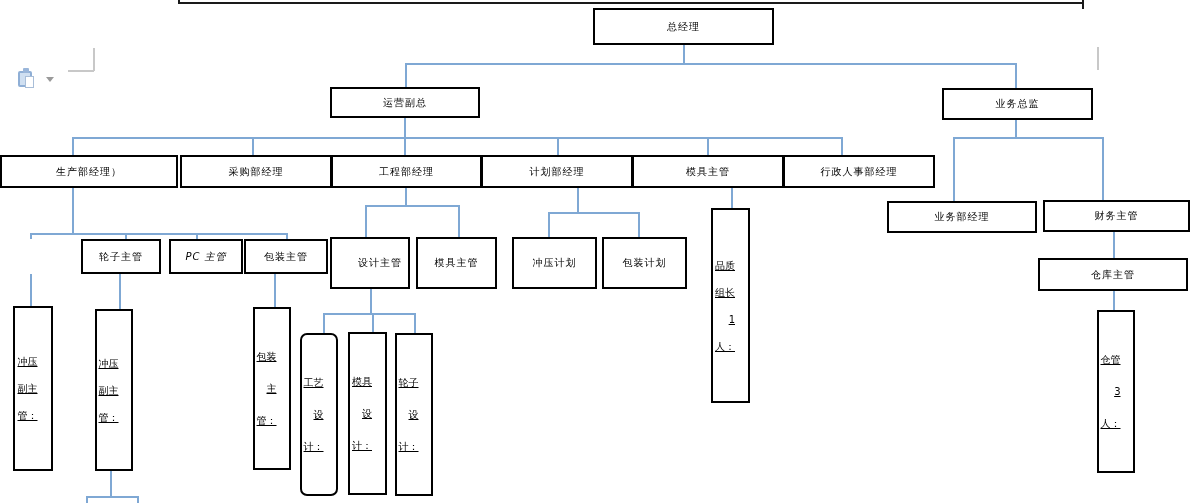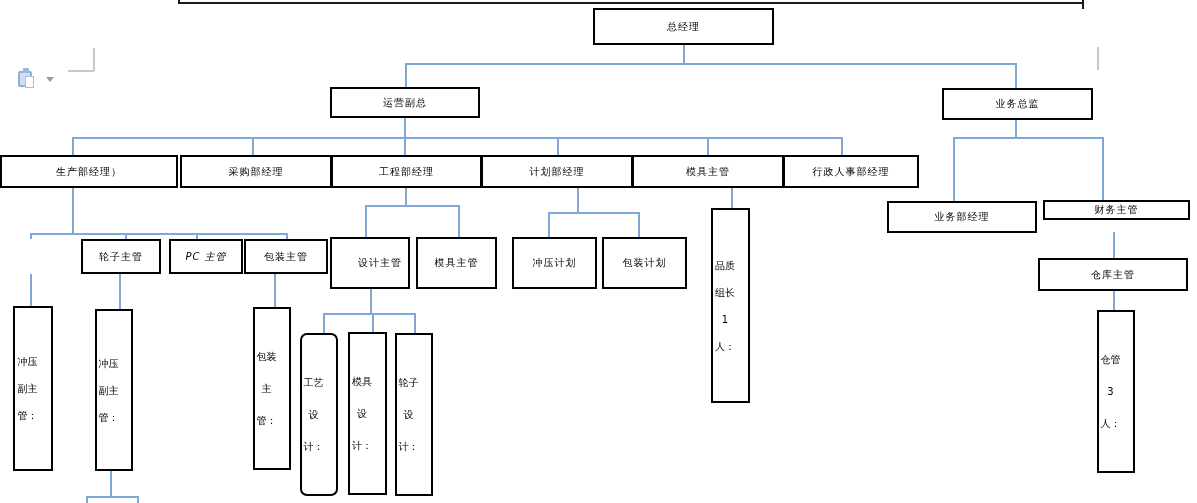--- a/index.html
+++ b/index.html
@@ -7,22 +7,22 @@
     position:relative;width:1197px;height:503px;background:#ffffff;
     overflow:hidden;font-family:"DejaVu Sans","Liberation Sans",sans-serif;
     color:#000;
   }
   .n{
     position:absolute;box-sizing:border-box;border:2px solid #000;background:#fff;
     display:flex;align-items:center;justify-content:center;
     font-size:10px;line-height:1;white-space:nowrap;letter-spacing:1px;
   }
   .vn{
-    white-space:normal;word-break:break-all;text-align:center;
-    padding-left:10px;padding-right:21px;letter-spacing:0;
+    white-space:normal;word-break:break-all;text-align:right;
+    padding-left:10px;padding-right:21px;letter-spacing:0;text-decoration:underline;
   }
   .lh27{line-height:27px;}
   .lh32{line-height:32px;}
   .hl,.vl{position:absolute;background:#7fa8d4;}
   .hl{height:2px;}
   .vl{width:2px;}
   .blk{background:#1a1a1a;}
   .gray{background:#c8c8c8;}
   
   .paste{position:absolute;left:16px;top:68px;width:40px;height:22px;}
@@ -112,34 +112,34 @@
 
   <div class="n" style="left:593px;top:8px;width:181px;height:37px;">总经理</div>
   <div class="n" style="left:330px;top:87px;width:150px;height:31px;">运营副总</div>
   <div class="n" style="left:942px;top:88px;width:151px;height:32px;">业务总监</div>
 
   <div class="n" style="left:0px;top:155px;width:178px;height:33px;">生产部经理）</div>
   <div class="n" style="left:180px;top:155px;width:152px;height:33px;">采购部经理</div>
   <div class="n" style="left:331px;top:155px;width:151px;height:33px;">工程部经理</div>
   <div class="n" style="left:481px;top:155px;width:152px;height:33px;">计划部经理</div>
   <div class="n" style="left:632px;top:155px;width:152px;height:33px;">模具主管</div>
-  <div class="n" style="left:783px;top:155px;width:136px;height:33px;">行政人事部经理</div>
+  <div class="n" style="left:783px;top:155px;width:152px;height:33px;">行政人事部经理</div>
 
   <div class="n" style="left:81px;top:239px;width:80px;height:35px;">轮子主管</div>
   <div class="n" style="left:169px;top:239px;width:74px;height:35px;font-style:italic;">PC 主管</div>
   <div class="n" style="left:244px;top:239px;width:84px;height:35px;">包装主管</div>
   <div class="n" style="left:330px;top:237px;width:80px;height:52px;padding-left:20px;">设计主管</div>
   <div class="n" style="left:416px;top:237px;width:81px;height:52px;">模具主管</div>
   <div class="n" style="left:512px;top:237px;width:85px;height:52px;">冲压计划</div>
   <div class="n" style="left:602px;top:237px;width:85px;height:52px;">包装计划</div>
 
   <div class="n vn lh27" style="left:711px;top:208px;width:39px;height:195px;">品质组长1人：</div>
 
   <div class="n" style="left:887px;top:201px;width:150px;height:32px;">业务部经理</div>
-  <div class="n" style="left:1043px;top:200px;width:147px;height:20px;">财务主管</div>
+  <div class="n" style="left:1043px;top:200px;width:147px;height:32px;">财务主管</div>
   <div class="n" style="left:1038px;top:258px;width:150px;height:33px;">仓库主管</div>
   <div class="n vn lh32" style="left:1097px;top:310px;width:38px;height:163px;">仓管3人：</div>
 
   <div class="n vn lh27" style="left:13px;top:306px;width:40px;height:165px;">冲压副主管：</div>
   <div class="n vn lh27" style="left:95px;top:309px;width:38px;height:162px;">冲压副主管：</div>
   <div class="n vn lh32" style="left:253px;top:307px;width:38px;height:163px;">包装主管：</div>
   <div class="n vn lh32" style="left:300px;top:333px;width:38px;height:163px;border-radius:7px;">工艺设计：</div>
   <div class="n vn lh32" style="left:348px;top:332px;width:39px;height:163px;">模具设计：</div>
   <div class="n vn lh32" style="left:395px;top:333px;width:38px;height:163px;">轮子设计：</div>
 

